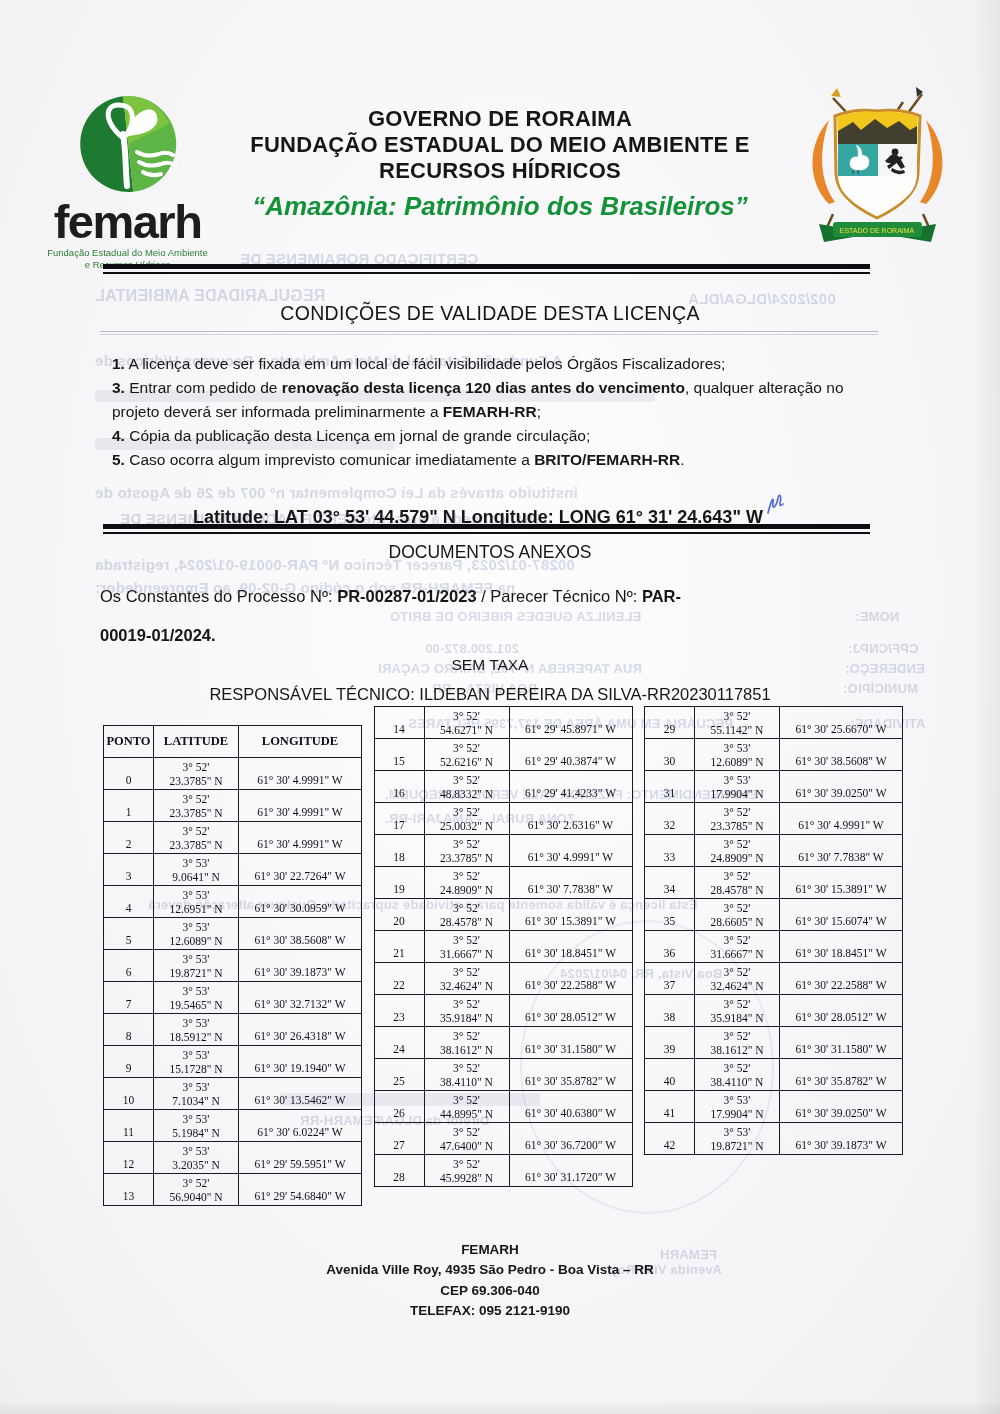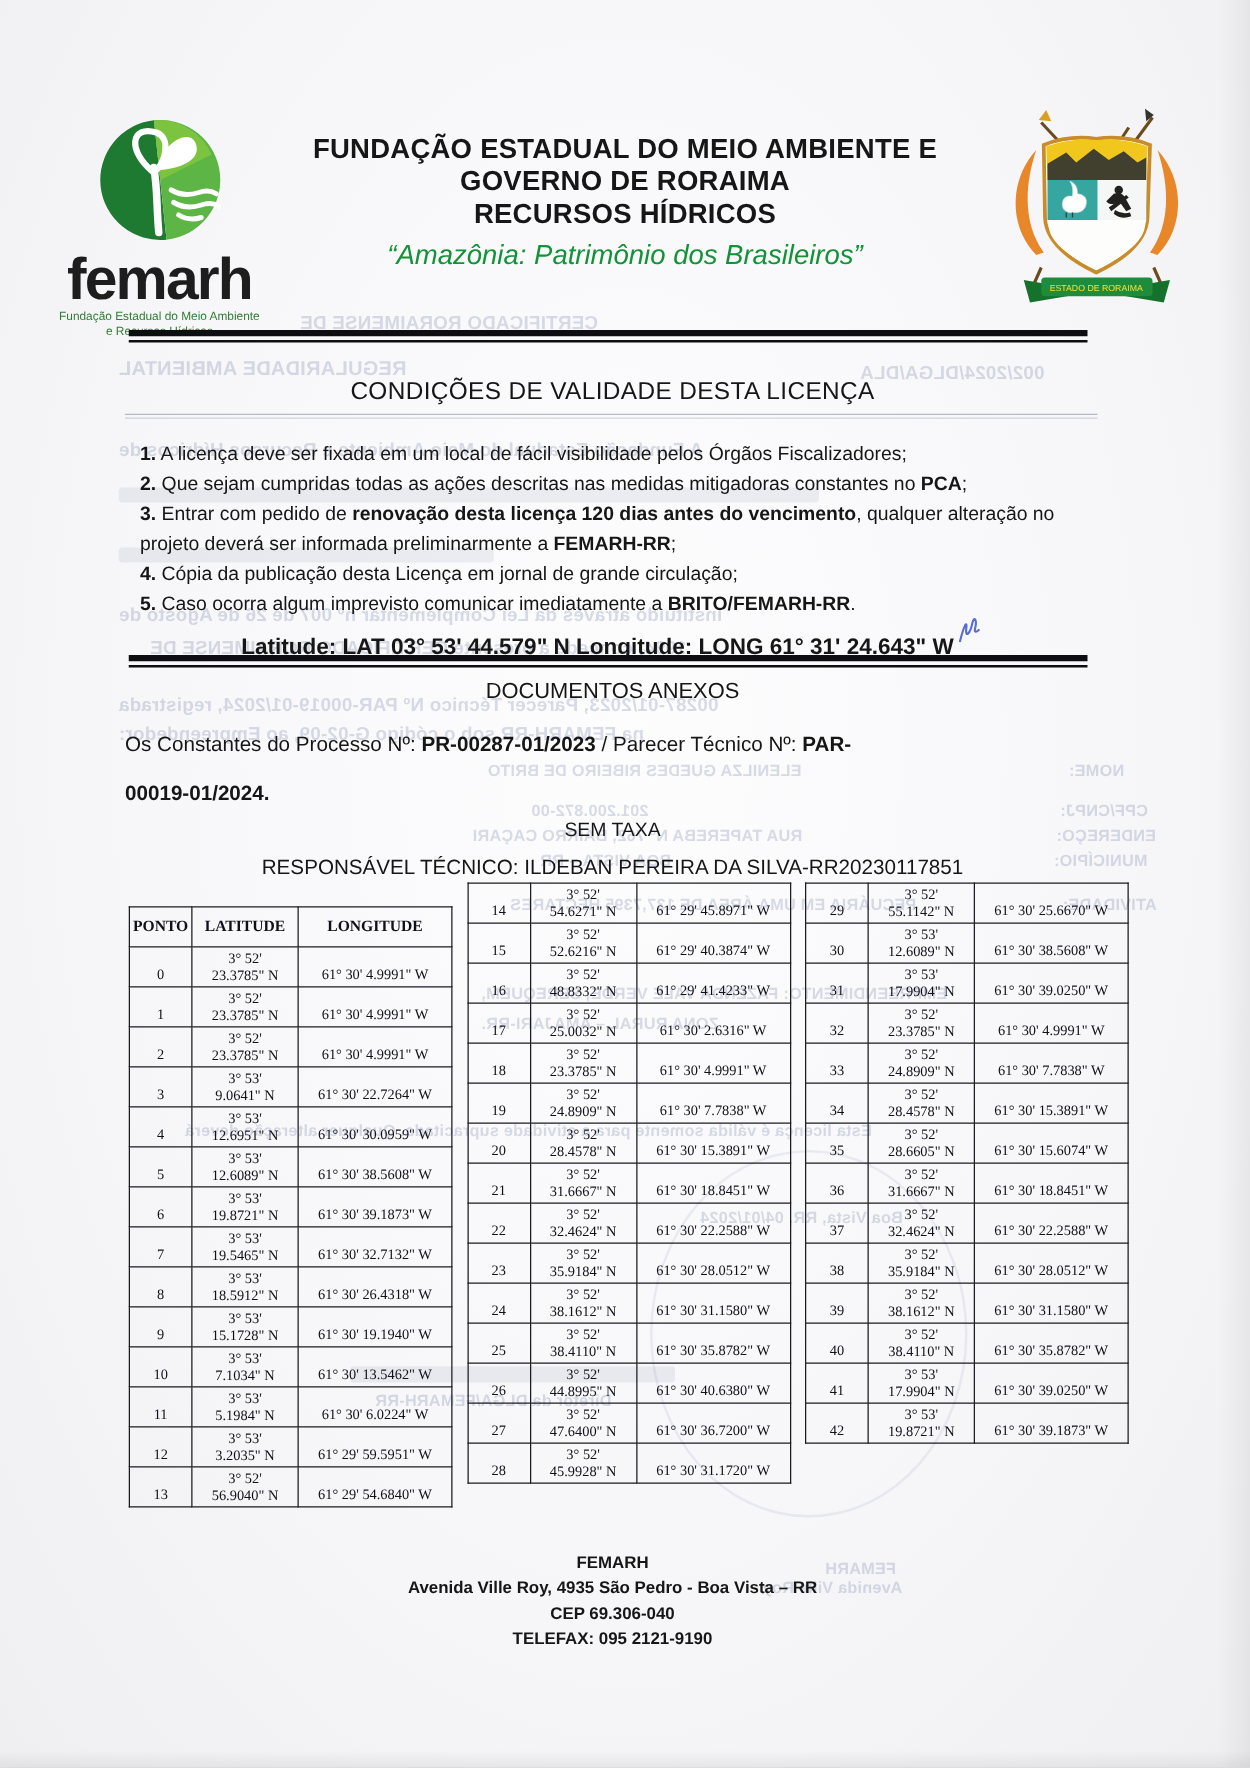--- a/index.html
+++ b/index.html
@@ -24,21 +24,21 @@
   .smudge{position:absolute;z-index:1;background:rgba(90,104,150,0.10);border-radius:3px;}
   .stamp{position:absolute;z-index:1;left:520px;top:920px;width:250px;height:290px;
       border:2px solid rgba(95,105,155,0.10);border-radius:50%;}
 
   
   #logo{left:30px;top:90px;width:195px;text-align:center;}
   #logo .wordmark{font-size:47px;font-weight:bold;color:#1d1d1d;letter-spacing:-1.5px;line-height:1;margin-top:-4px;}
   #logo .cap{font-size:9.5px;color:#2f7d33;line-height:1.25;margin-top:2px;}
   #org{left:205px;top:106px;width:590px;text-align:center;}
   #org .l{font-size:22px;font-weight:bold;line-height:1.18;letter-spacing:.2px;}
-  #org .slogan{font-size:22px;font-weight:normal;font-style:italic;color:#139238;margin-top:7px;}
+  #org .slogan{font-size:26px;font-weight:bold;font-style:italic;color:#139238;margin-top:7px;}
   #arms{left:795px;top:86px;width:165px;height:165px;}
 
   
   .sep{left:103px;width:767px;}
   .sep .thick{height:5px;background:#0d0d12;}
   .sep .thin{height:2px;background:#0d0d12;margin-top:3px;}
   #sep1{top:264px;}
   #sep2{top:524px;}
   .faint-rule{left:100px;top:331px;width:778px;height:2px;z-index:1;
       border-top:1px solid rgba(100,110,145,0.45);border-bottom:1px solid rgba(100,110,145,0.28);}
@@ -144,22 +144,22 @@
       <path d="M90 82 q8 5 18 2" stroke="#fff" stroke-width="4" fill="none" stroke-linecap="round"></path>
     </svg>
     <div class="wordmark">femarh</div>
     <div class="cap">
       <span>Fundação Estadual do Meio Ambiente</span><br>
       <span>e Recursos Hídricos</span>
     </div>
   </div>
 
   <div id="org" class="abs z">
+    <div class="l">GOVERNO DE RORAIMA</div>
     <div class="l">FUNDAÇÃO ESTADUAL DO MEIO AMBIENTE E</div>
-    <div class="l">GOVERNO DE RORAIMA</div>
     <div class="l">RECURSOS HÍDRICOS</div>
     <div class="slogan">“Amazônia: Patrimônio dos Brasileiros”</div>
   </div>
 
   <div id="arms" class="abs z">
     <svg width="165" height="165" viewBox="0 0 165 165">
       <g stroke="#6b4a1e" stroke-width="2.5">
         <line x1="38" y1="12" x2="92" y2="70"></line>
           <line x1="127" y1="8" x2="80" y2="72"></line>
           <line x1="108" y1="16" x2="70" y2="74"></line>
@@ -193,21 +193,20 @@
 
   <div id="sep1" class="abs z sep">
       <div class="thick"></div>
       <div class="thin"></div>
     </div>
   <div id="cond-title" class="abs z h-center">CONDIÇÕES DE VALIDADE DESTA LICENÇA</div>
   <div class="abs faint-rule"></div>
 
   <div id="conds" class="abs z">
     <div class="cond"><b>1.</b> <span>A licença deve ser fixada em um local de fácil visibilidade pelos Órgãos Fiscalizadores;</span><b></b><span></span><b></b><span></span></div>
-    <div class="cond"><b>2.</b> <span>Que sejam cumpridas todas as ações descritas nas medidas mitigadoras constantes no </span><b>PCA</b><span>;</span><b></b><span></span></div>
     <div class="cond"><b>3.</b> <span>Entrar com pedido de </span><b>renovação desta licença 120 dias antes do vencimento</b><span>, qualquer alteração no projeto deverá ser informada preliminarmente a </span><b>FEMARH-RR</b><span>;</span></div>
     <div class="cond"><b>4.</b> <span>Cópia da publicação desta Licença em jornal de grande circulação;</span><b></b><span></span><b></b><span></span></div>
     <div class="cond"><b>5.</b> <span>Caso ocorra algum imprevisto comunicar imediatamente a </span><b>BRITO/FEMARH-RR</b><span>.</span><b></b><span></span></div>
   </div>
 
   <div id="coords-line" class="abs z">
     <span>Latitude:  LAT 03° 53' 44.579" N Longitude: LONG 61° 31' 24.643" W</span><span id="hand-mark"><svg width="22" height="26" viewBox="0 0 22 26">
           <path d="M3 22 C6 10 9 4 8 12 C7 19 11 17 13 7 C14 2 17 4 15 12 M15 12 C14.4 15 16 15 18 13" stroke="#3b55c9" stroke-width="1.7" fill="none" stroke-linecap="round" opacity="0.85"></path>
         </svg></span>
   </div>

